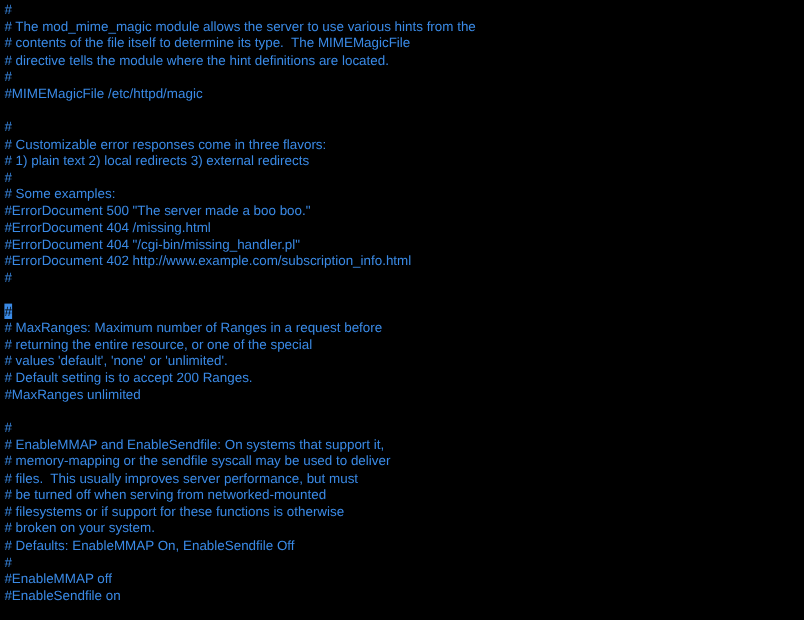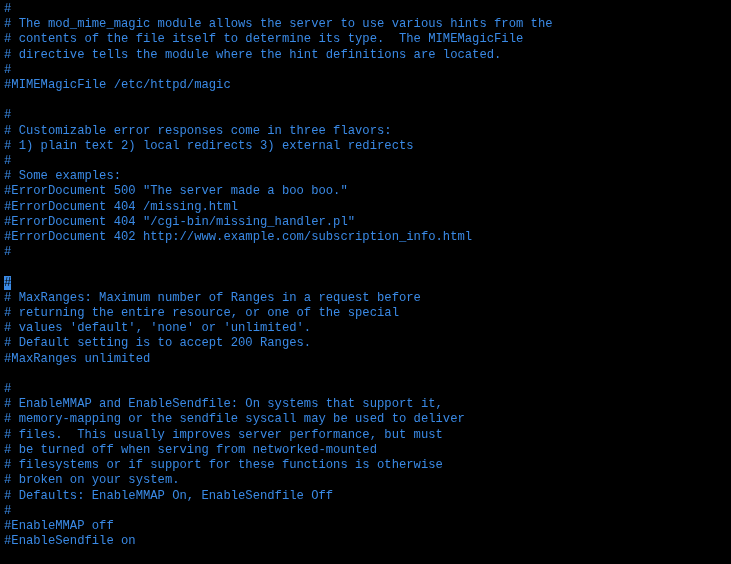--- a/index.html
+++ b/index.html
@@ -6,21 +6,21 @@
     margin: 0;
     padding: 0;
     background: #000000;
     width: 731px;
     height: 564px;
     overflow: hidden;
   }
   pre.config {
     margin: 0;
     padding: 2px 4px;
-    font-family: Liberation Mono, monospace;
+    font-family: Liberation Sans, sans-serif;
     font-size: 12.2px;
     line-height: 15.2px;
     color: #3a8ae6;
     white-space: pre;
   }
   .cursor-cell {
     background: #3a8ae6;
     color: #000000;
   }
 </style>

